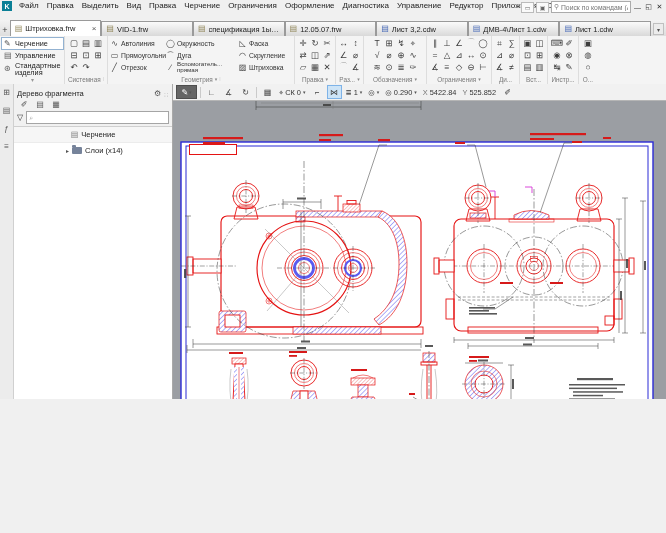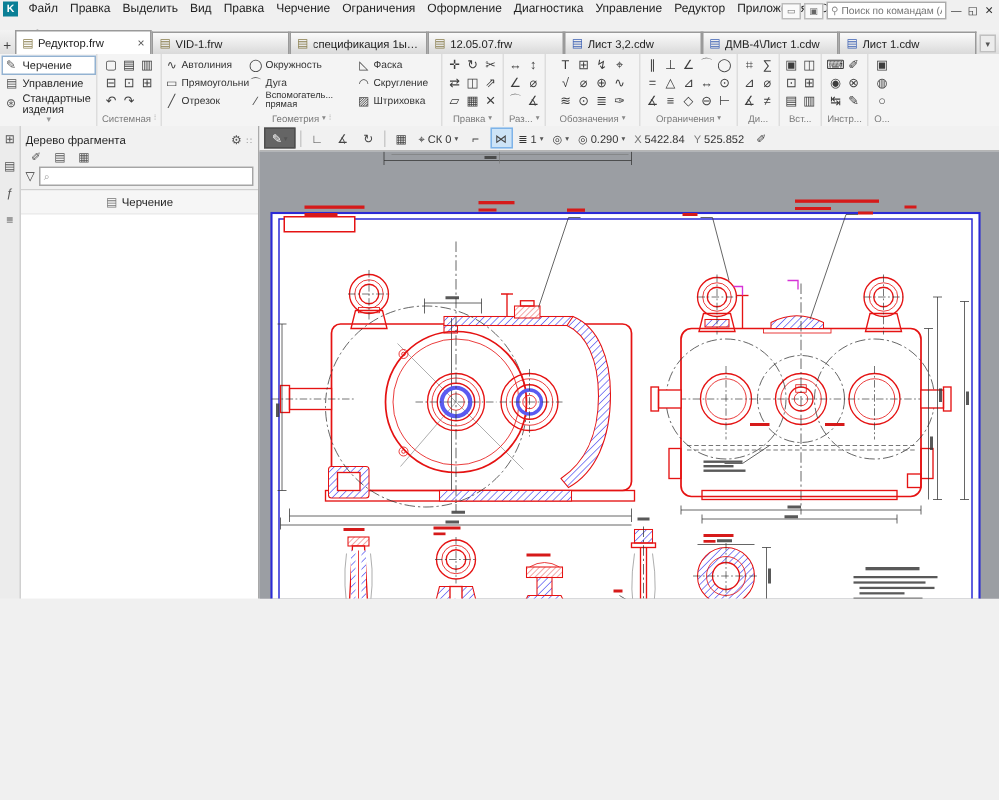--- a/index.html
+++ b/index.html
@@ -156,21 +156,21 @@
       <span class="winbtn">—</span>
       <span class="winbtn">◱</span>
       <span class="winbtn">✕</span>
     </div>
   </div>
 
   <div id="tabbar">
     <span id="newtab">+</span>
     <div class="tab active">
       <span class="doc">▤</span>
-      <span class="tlabel">Редуктор.frw</span>
+      <span class="tlabel">Штриховка.frw</span>
       <span class="close">×</span>
     </div>
     <div class="tab">
       <span class="doc">▤</span>
       <span class="tlabel">VID-1.frw</span>
     </div>
     <div class="tab">
       <span class="doc">▤</span>
       <span class="tlabel">спецификация 1ый...</span>
     </div>
@@ -422,20 +422,25 @@
       <div class="tp-filter">
         <span class="funnel">▽</span>
         <span class="tp-search">
             <span>⌕</span>
           </span>
       </div>
       <div class="tp-body">
         <div class="tp-row-root">
           <span class="minidoc">▤</span>
           <span>Черчение</span>
+        </div>
+        <div class="tp-row-node">
+          <span class="expander">▸</span>
+          <span class="folder"></span>
+          <span>Слои (x14)</span>
         </div>
       </div>
     </div>
 
     <div id="rightcol">
 
       <div id="paramsbar">
         <span class="pb-btn dark">
             <span>✎</span>
             <span class="pb-caret">▾</span>

